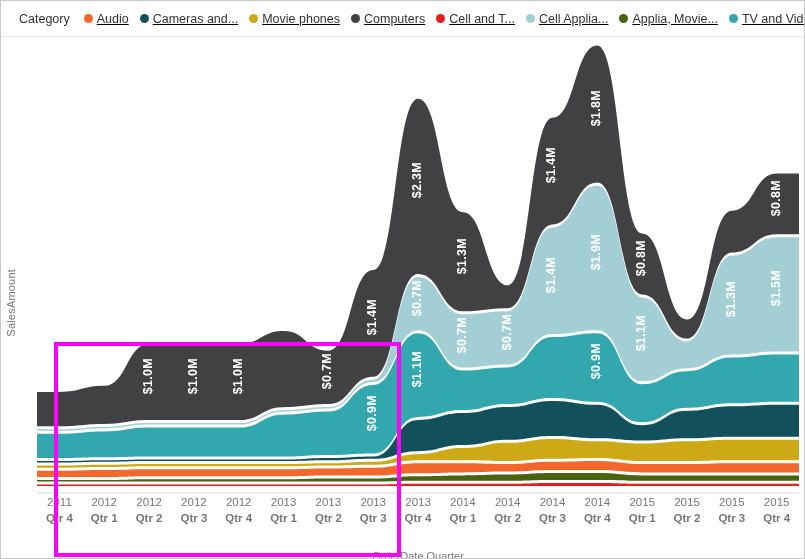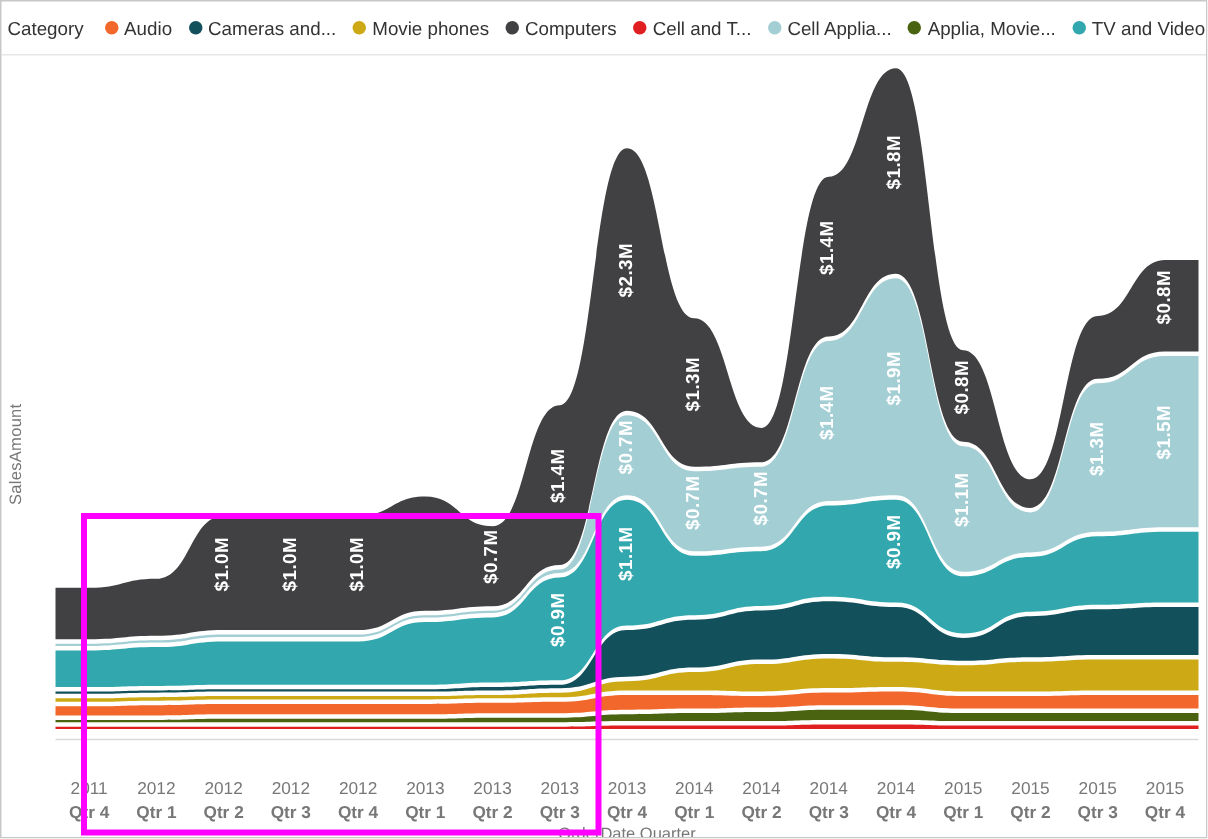--- a/index.html
+++ b/index.html
@@ -22,35 +22,36 @@
   }
 
   
   #legend {
     position: absolute;
     left: 0; top: 0;
     width: 805px;
     height: 36px;
     display: flex;
     align-items: center;
-    padding-left: 4px;
+    padding-left: 18px;
     box-sizing: border-box;
     border-bottom: 1px solid #e6e6e6;
   }
   #legend-title {
     font-size: 12.5px;
     color: #333333;
     margin-right: 14px;
     white-space: nowrap;
   }
   .legend-item {
     display: flex;
     align-items: center;
     margin-right: 11px;
     white-space: nowrap;
+    text-decoration: underline;
   }
   .legend-dot {
     width: 9px;
     height: 9px;
     border-radius: 50%;
     margin-right: 4px;
     flex: 0 0 auto;
   }
   .legend-label {
     font-size: 12.5px;
@@ -81,21 +82,21 @@
     writing-mode: vertical-rl;
     transform: rotate(180deg);
     white-space: nowrap;
     letter-spacing: 0.2px;
   }
 
   
   #x-ticks {
     position: absolute;
     left: 36px;
-    top: 481px;
+    top: 457px;
     width: 762px;
     height: 40px;
     display: flex;
   }
   .x-tick {
     flex: 1 1 0;
     text-align: center;
     font-size: 11.5px;
     color: #777777;
     line-height: 16px;

